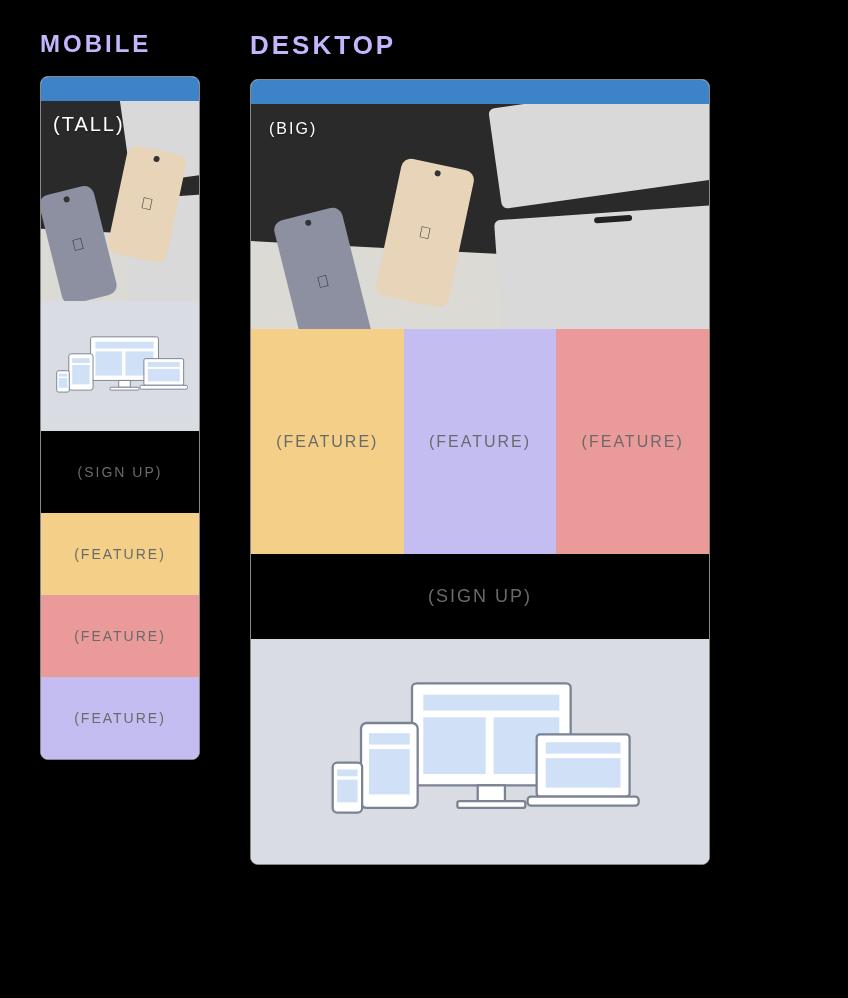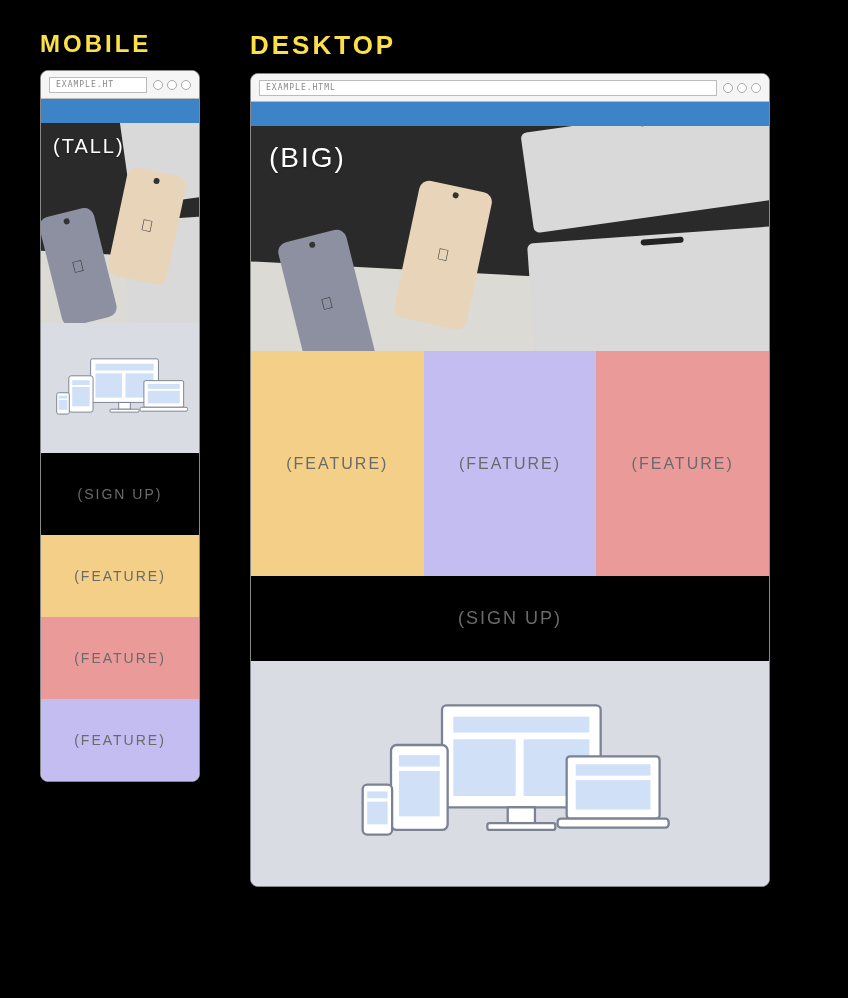--- a/index.html
+++ b/index.html
@@ -9,29 +9,29 @@
     padding: 30px 40px;
     width: 848px;
   }
   .columns {
     display: flex;
     gap: 50px;
     align-items: flex-start;
   }
   .col { display: flex; flex-direction: column; }
   .col-mobile { width: 160px; }
-  .col-desktop { width: 520px; }
+  .col-desktop { width: 460px; }
   .heading {
     font-family: Impact, "Arial Black", sans-serif;
     font-weight: 700;
     font-size: 26px;
     letter-spacing: 3px;
-    color: #fde047;
+    color: #c4b5fd;
     text-transform: uppercase;
-    margin-bottom: 12px;
+    margin-bottom: 18px;
   }
   .col-mobile .heading { font-size: 24px; }
   .browser {
     background: #f3f3f3;
     border: 1px solid #888;
     border-radius: 8px;
     overflow: hidden;
     box-shadow: 4px 4px 0 rgba(0,0,0,0.6);
     display: flex;
     flex-direction: column;
@@ -114,21 +114,21 @@
   .hero.desktop .phone-gold { left: 30%; top: 26%; width: 74px; height: 140px; }
   .hero.desktop .phone-grey { left: 8%; top: 48%; width: 70px; height: 140px; }
   .apple {
     color: #444; font-size: 16px; text-align: center;
   }
   .phone-grey .apple { color: #333; }
   .cam { position:absolute; top:6px; left:50%; transform:translateX(-50%); width:6px; height:6px; background:#333; border-radius:50%; }
   .hero-label {
     position: absolute; top: 16px; left: 18px;
     color: #fff; font-family: Impact, "Arial Black", sans-serif;
-    letter-spacing: 2px; font-size: 28px;
+    letter-spacing: 2px; font-size: 16px;
     text-shadow: 0 1px 2px rgba(0,0,0,.4);
   }
   .hero.mobile .hero-label { font-size: 20px; top:12px; left:12px; }
   .block {
     display: flex; align-items: center; justify-content: center;
     font-family: Impact, "Arial Black", sans-serif;
     letter-spacing: 2px;
     color: #6A6A6A;
     font-size: 16px;
   }
@@ -158,28 +158,20 @@
 </style>
 </head>
 <body>
 
 <div class="columns">
 
   <div class="col col-mobile">
     <div class="heading">MOBILE</div>
 
     <div class="browser">
-      <div class="browser-chrome">
-        <div class="addr">EXAMPLE.HT</div>
-        <div class="dots">
-          <div class="dot"></div>
-          <div class="dot"></div>
-          <div class="dot"></div>
-        </div>
-      </div>
       <div class="viewport">
         <div class="bluebar"></div>
 
         <div class="hero mobile">
           <div class="photo">
             <div class="laptop lap1"></div>
             <div class="table-top"></div>
             <div class="laptop lap2">
                 <div class="lap-notch"></div>
               </div>
@@ -225,28 +217,20 @@
         <div class="block c-red m-feat">(FEATURE)</div>
         <div class="block c-purple m-feat">(FEATURE)</div>
       </div>
     </div>
   </div>
 
   <div class="col col-desktop">
     <div class="heading">DESKTOP</div>
 
     <div class="browser">
-      <div class="browser-chrome">
-        <div class="addr">EXAMPLE.HTML</div>
-        <div class="dots">
-          <div class="dot"></div>
-          <div class="dot"></div>
-          <div class="dot"></div>
-        </div>
-      </div>
       <div class="viewport">
         <div class="bluebar"></div>
 
         <div class="hero desktop">
           <div class="photo">
             <div class="laptop lap1">
                 <div class="lap-notch"></div>
               </div>
             <div class="table-top"></div>
             <div class="laptop lap2">

